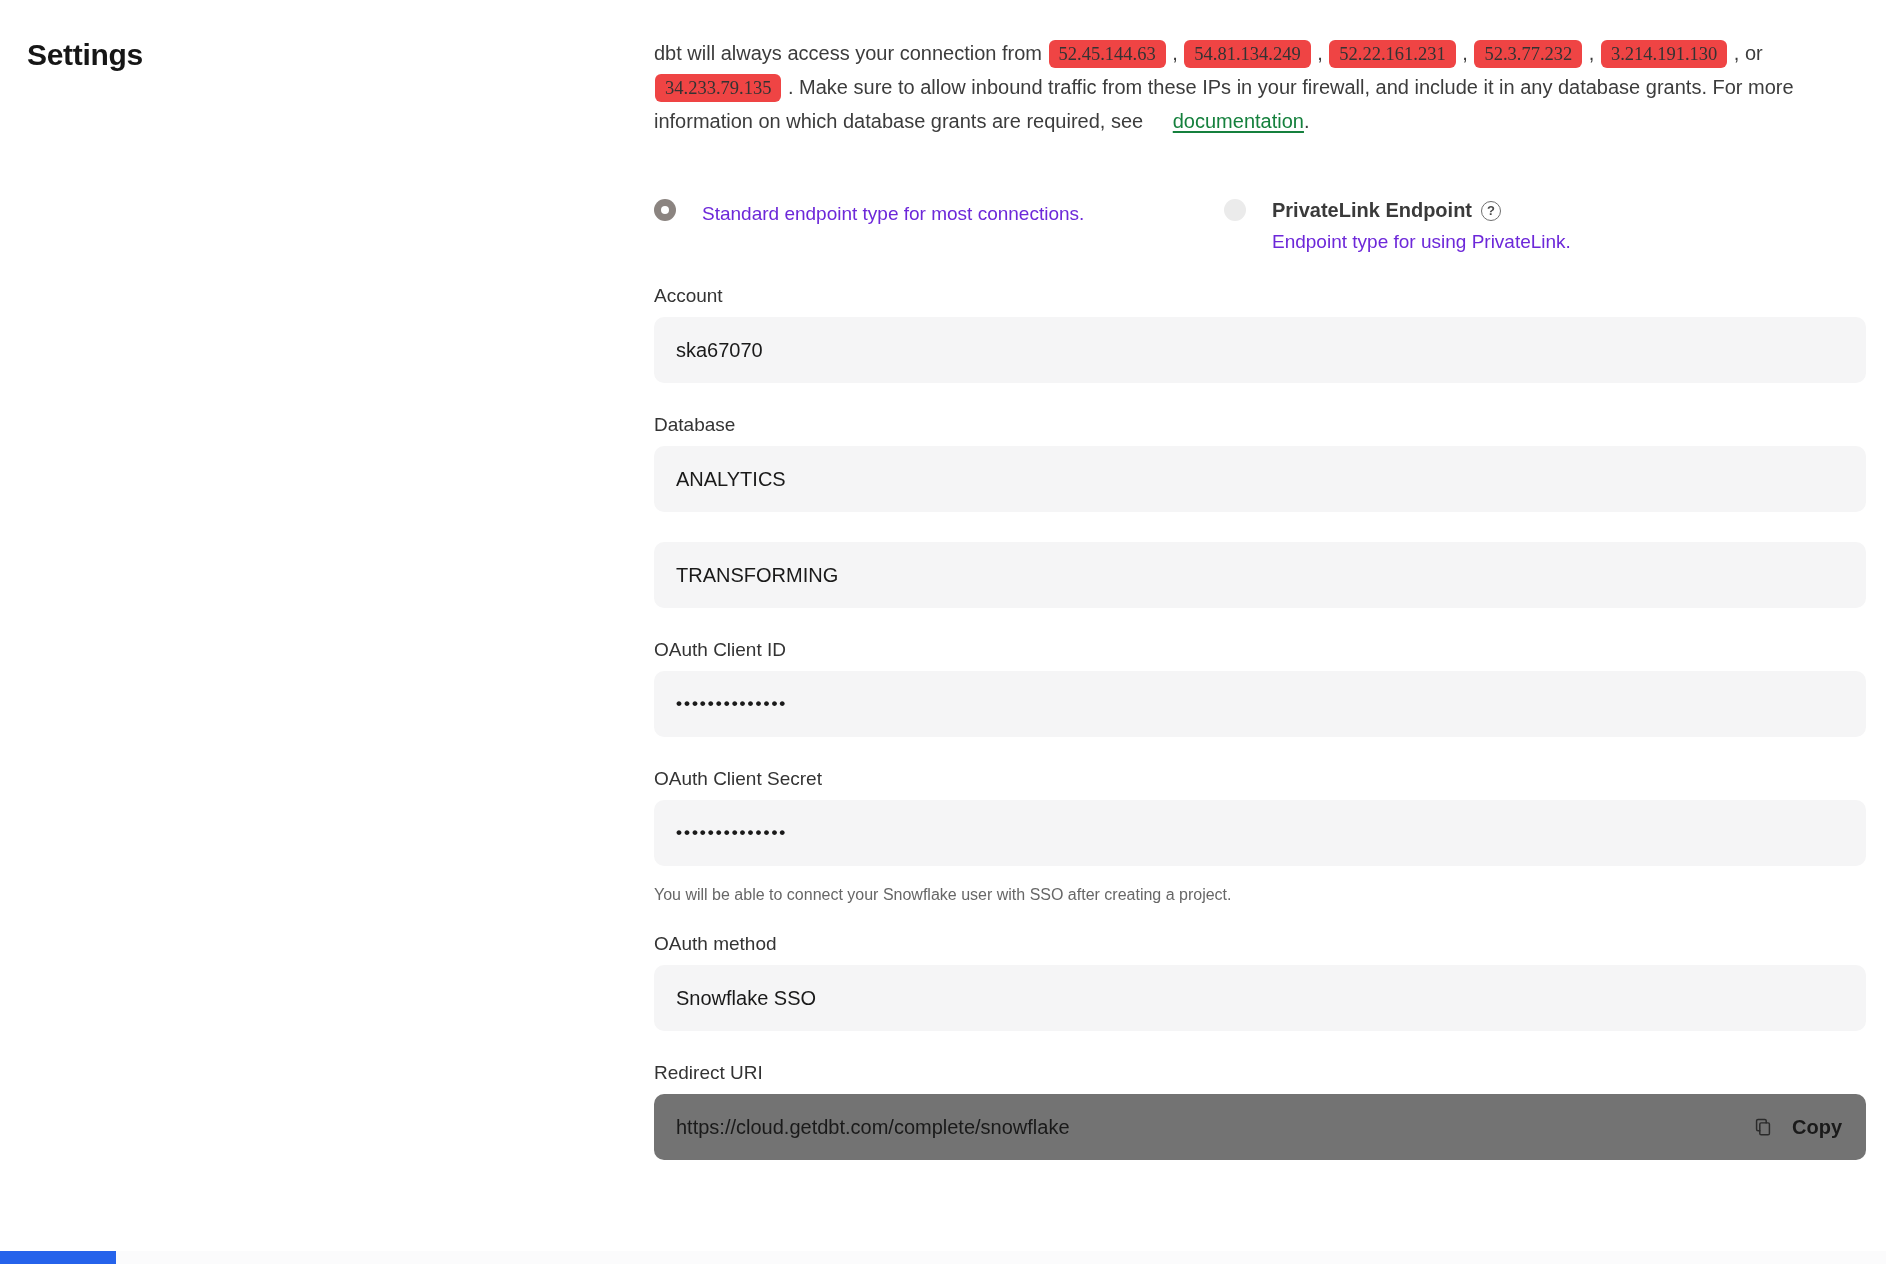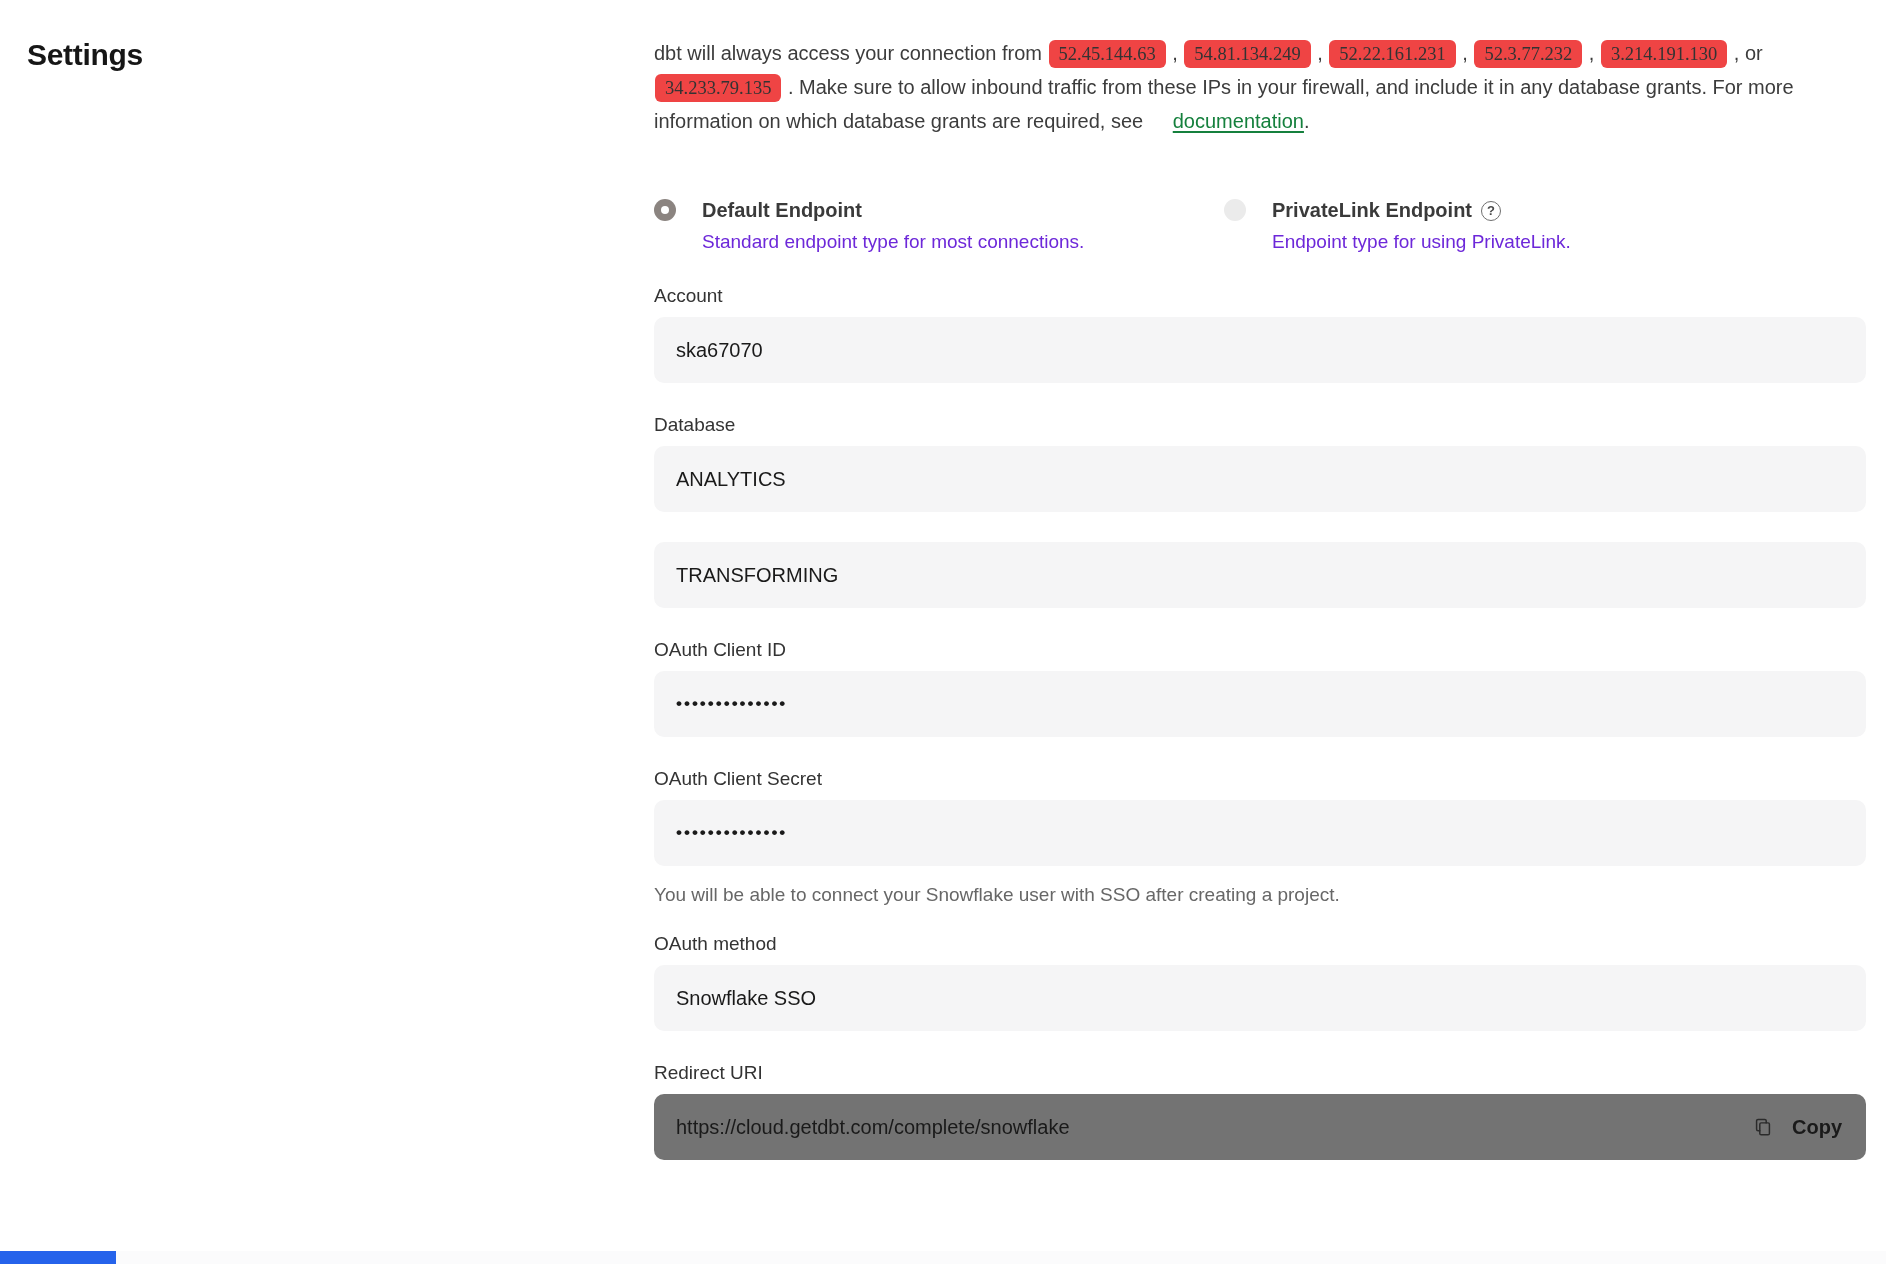--- a/index.html
+++ b/index.html
@@ -38,21 +38,21 @@
     cursor:pointer; }
 
   
   .field { margin-bottom:30px; }
   .field-label { font-size:19px; font-weight:500; color:#333333; line-height:24px;
     margin-bottom:9px; }
   .field-input { width:100%; height:66px; background:#f5f5f6; border:none; outline:none;
     border-radius:10px; padding:0 22px; font-family:"Liberation Sans", sans-serif;
     font-size:20px; font-weight:500; color:#1a1a1a; }
   .field-input.password { font-size:17px; letter-spacing:2px; font-weight:700; }
-  .field-helper { font-size:19px; color:#676767; line-height:26px; margin-top:16px;
+  .field-helper { font-size:16px; color:#676767; line-height:26px; margin-top:16px;
     margin-bottom:-6px; }
 
   
   .field-box { width:100%; height:66px; background:#737373; border-radius:10px;
     display:flex; align-items:center; padding:0 24px 0 22px; }
   .field-box .uri-text { font-size:20px; font-weight:500; color:#1a1a1a; flex:1 1 auto; }
   .copy-btn { display:flex; align-items:center; gap:18px; cursor:pointer; }
   .copy-btn .copy-label { font-size:20px; font-weight:700; color:#1a1a1a; }
   .copy-btn svg { display:block; }
 
@@ -67,21 +67,20 @@
 <h1 class="page-title">Settings</h1>
 
 <div class="content">
 
   <p class="intro" id="intro">dbt will always access your connection from <span class="chip">52.45.144.63</span> , <span class="chip">54.81.134.249</span> , <span class="chip">52.22.161.231</span> , <span class="chip">52.3.77.232</span> , <span class="chip">3.214.191.130</span> , or <span class="chip">34.233.79.135</span> . Make sure to allow inbound traffic from these IPs in your firewall, and include it in any database grants. For more information on which database grants are required, see <a class="doc-link">documentation</a>.</p>
 
   <div class="radio-row">
     <div class="radio-option left">
       <span class="radio-circle selected" style="background: rgb(139, 132, 128);"></span>
       <span class="radio-texts">
-        <span class="radio-label">Default Endpoint</span>
         <span class="radio-desc">Standard endpoint type for most connections.</span>
       </span>
     </div>
     <div class="radio-option">
       <span class="radio-circle unselected"></span>
       <span class="radio-texts">
         <span class="radio-label">
           <span>PrivateLink Endpoint</span><span class="help-badge">?</span>
         </span>
         <span class="radio-desc">Endpoint type for using PrivateLink.</span>

